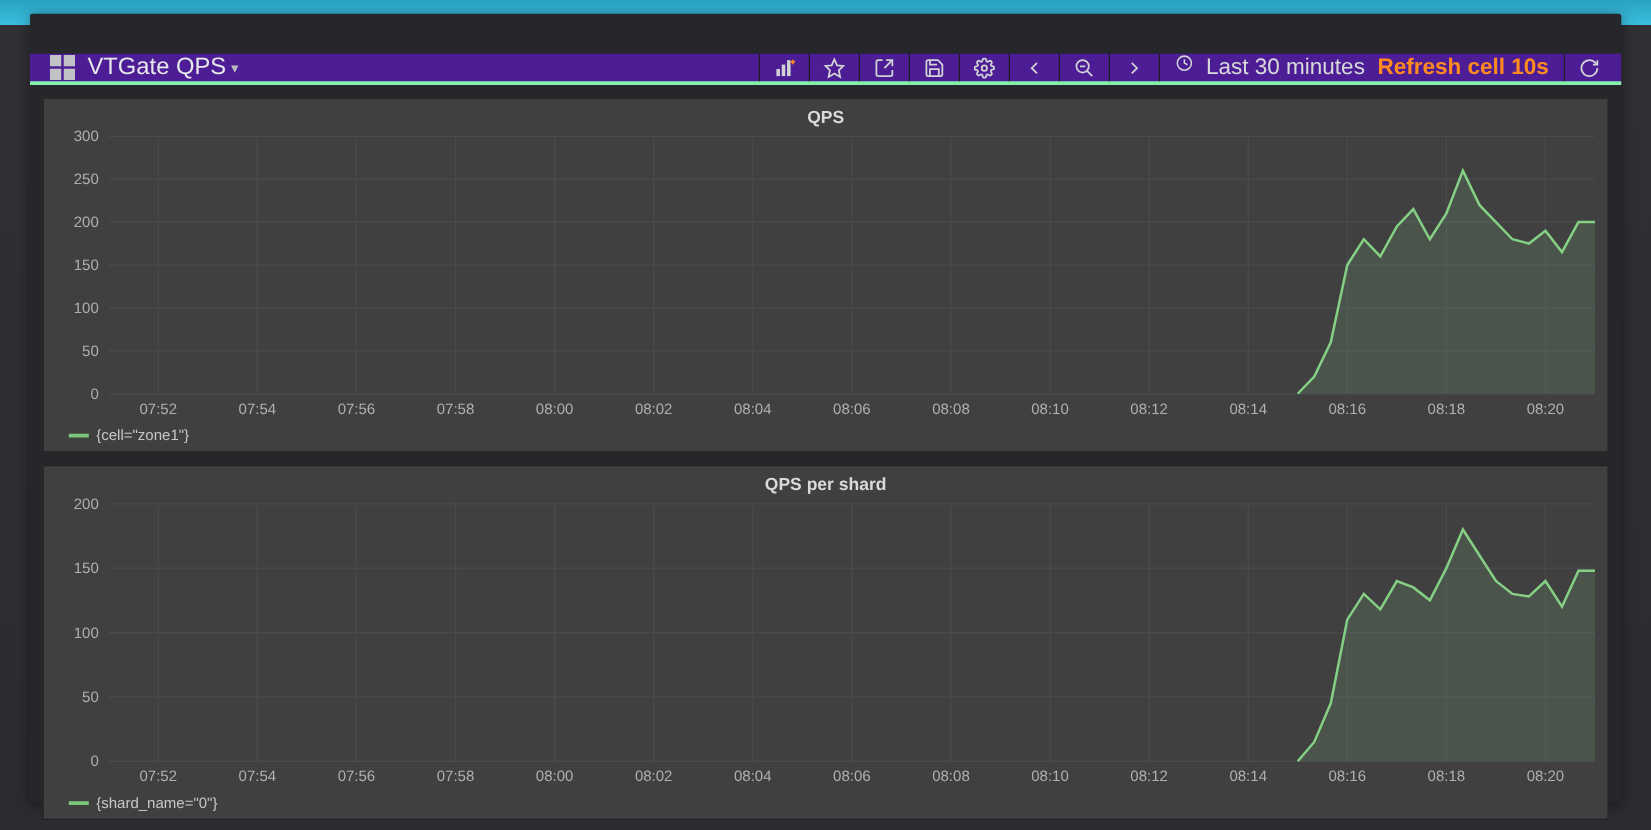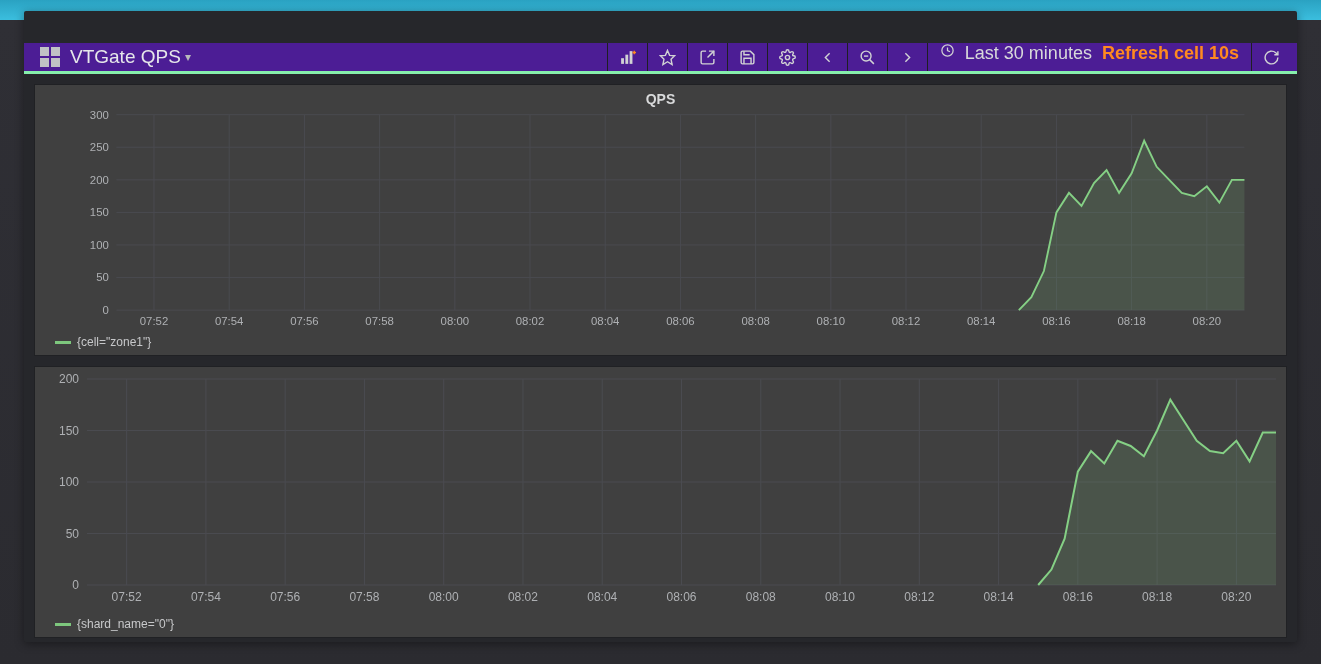--- a/index.html
+++ b/index.html
@@ -268,20 +268,21 @@
               </g>
             </svg>
         </div>
         <div class="legend">
           <span class="legend-swatch"></span>
           <span>{cell="zone1"}</span>
         </div>
       </div>
 
       <div class="panel">
+        <div class="panel-title">QPS per shard</div>
         <div class="chart-wrap">
           <svg viewBox="0 0 1251 234">
               <g class="axis">
                 <line class="gridline" x1="52" y1="212" x2="1241" y2="212"></line>
                 <text class="axis" x="44" y="216" text-anchor="end" font-size="12" fill="#aeb0b3">0</text>
                 <line class="gridline" x1="52" y1="160.5" x2="1241" y2="160.5"></line>
                 <text class="axis" x="44" y="164.5" text-anchor="end" font-size="12" fill="#aeb0b3">50</text>
                 <line class="gridline" x1="52" y1="109" x2="1241" y2="109"></line>
                 <text class="axis" x="44" y="113" text-anchor="end" font-size="12" fill="#aeb0b3">100</text>
                 <line class="gridline" x1="52" y1="57.5" x2="1241" y2="57.5"></line>

